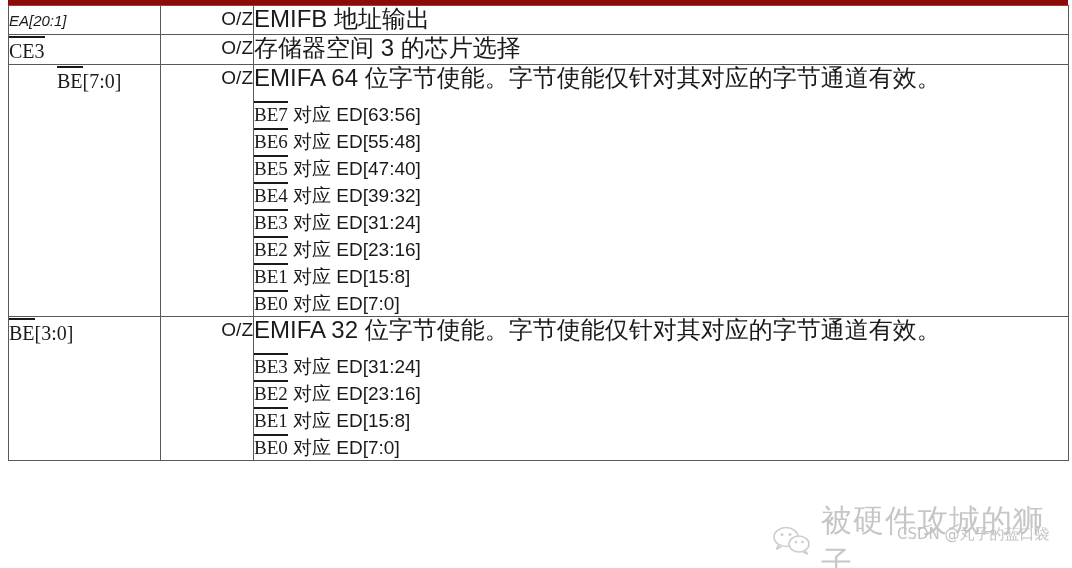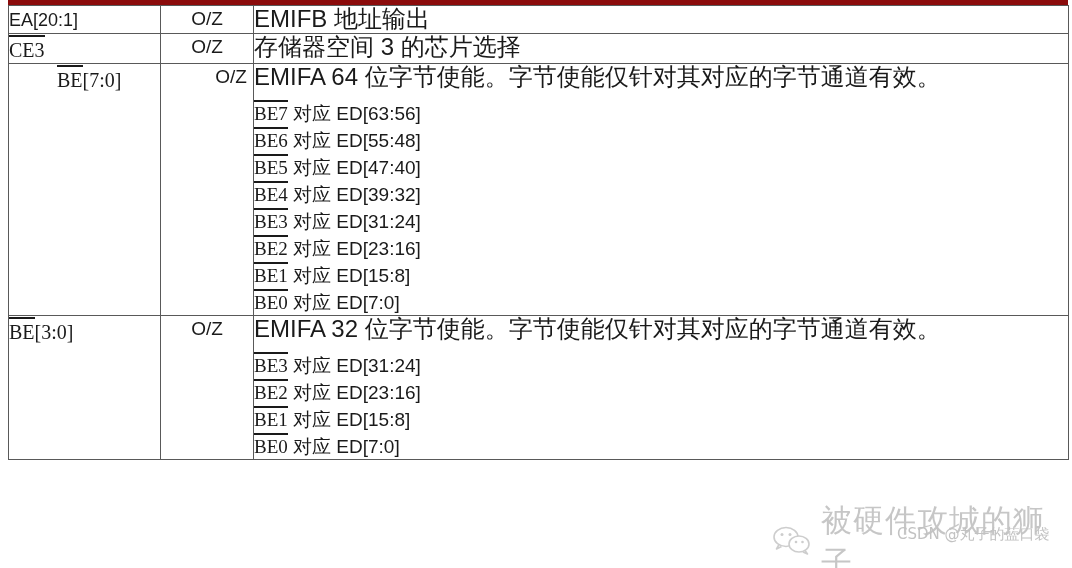--- a/index.html
+++ b/index.html
@@ -54,25 +54,26 @@
   .cell-name {
     padding: 5px 0 5px 9px;
     font-size: 20px;
     line-height: 26px;
     color: #1a1a1a;
     font-family: "Liberation Serif", "DejaVu Serif", serif;
     white-space: nowrap;
   }
   .cell-name .plain {
     font-family: "Liberation Sans", "DejaVu Sans", sans-serif;
-    font-size: 18px;
+    font-size: 15px;
+    font-style: italic;
   }
   .cell-type {
     padding: 5px 0 5px 0;
-    text-align: center;
+    text-align: right;
     font-size: 19px;
     line-height: 26px;
     color: #1a1a1a;
   }
   .cell-desc {
     padding: 5px 0 6px 10px;
     font-size: 19px;
     line-height: 26px;
     color: #1a1a1a;
   }

